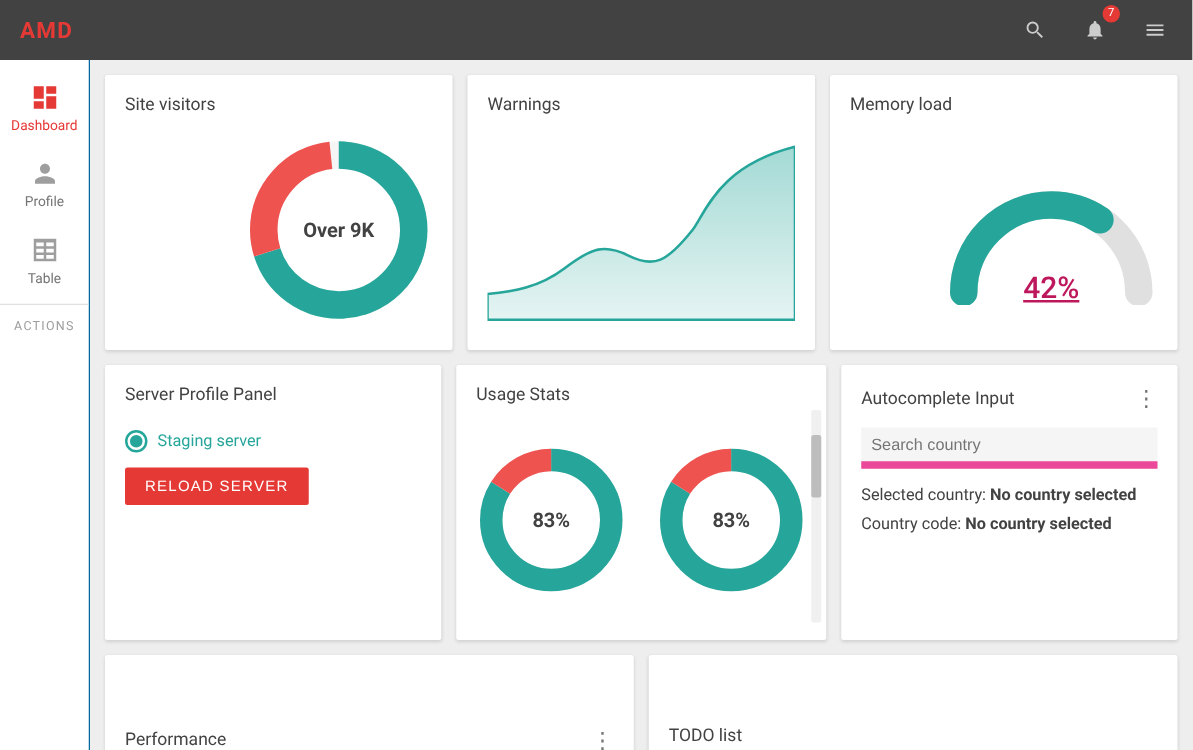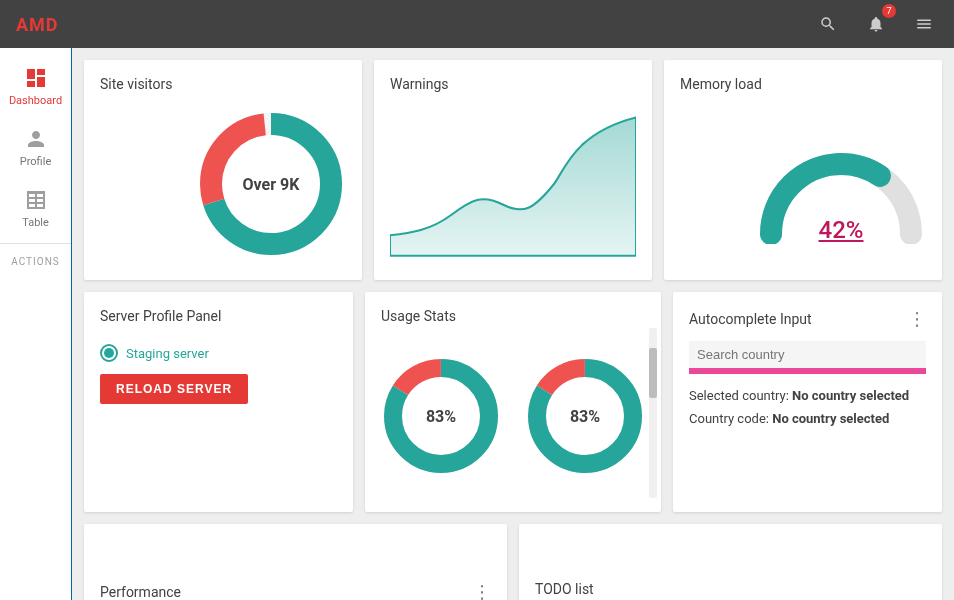--- a/index.html
+++ b/index.html
@@ -209,21 +209,21 @@
       background: #26a69a;
       border-radius: 50%;
     }
     .radio-label.active { color: #26a69a; }
     .reload-btn {
       background: #e53935;
       color: white;
       border: none;
       padding: 8px 16px;
       font-size: 12px;
-      font-weight: 700;
+      font-weight: 400;
       letter-spacing: 1px;
       cursor: pointer;
       border-radius: 2px;
       text-transform: uppercase;
     }
 
     
     .usage-stats .card-inner {
       gap: 24px;
     }

